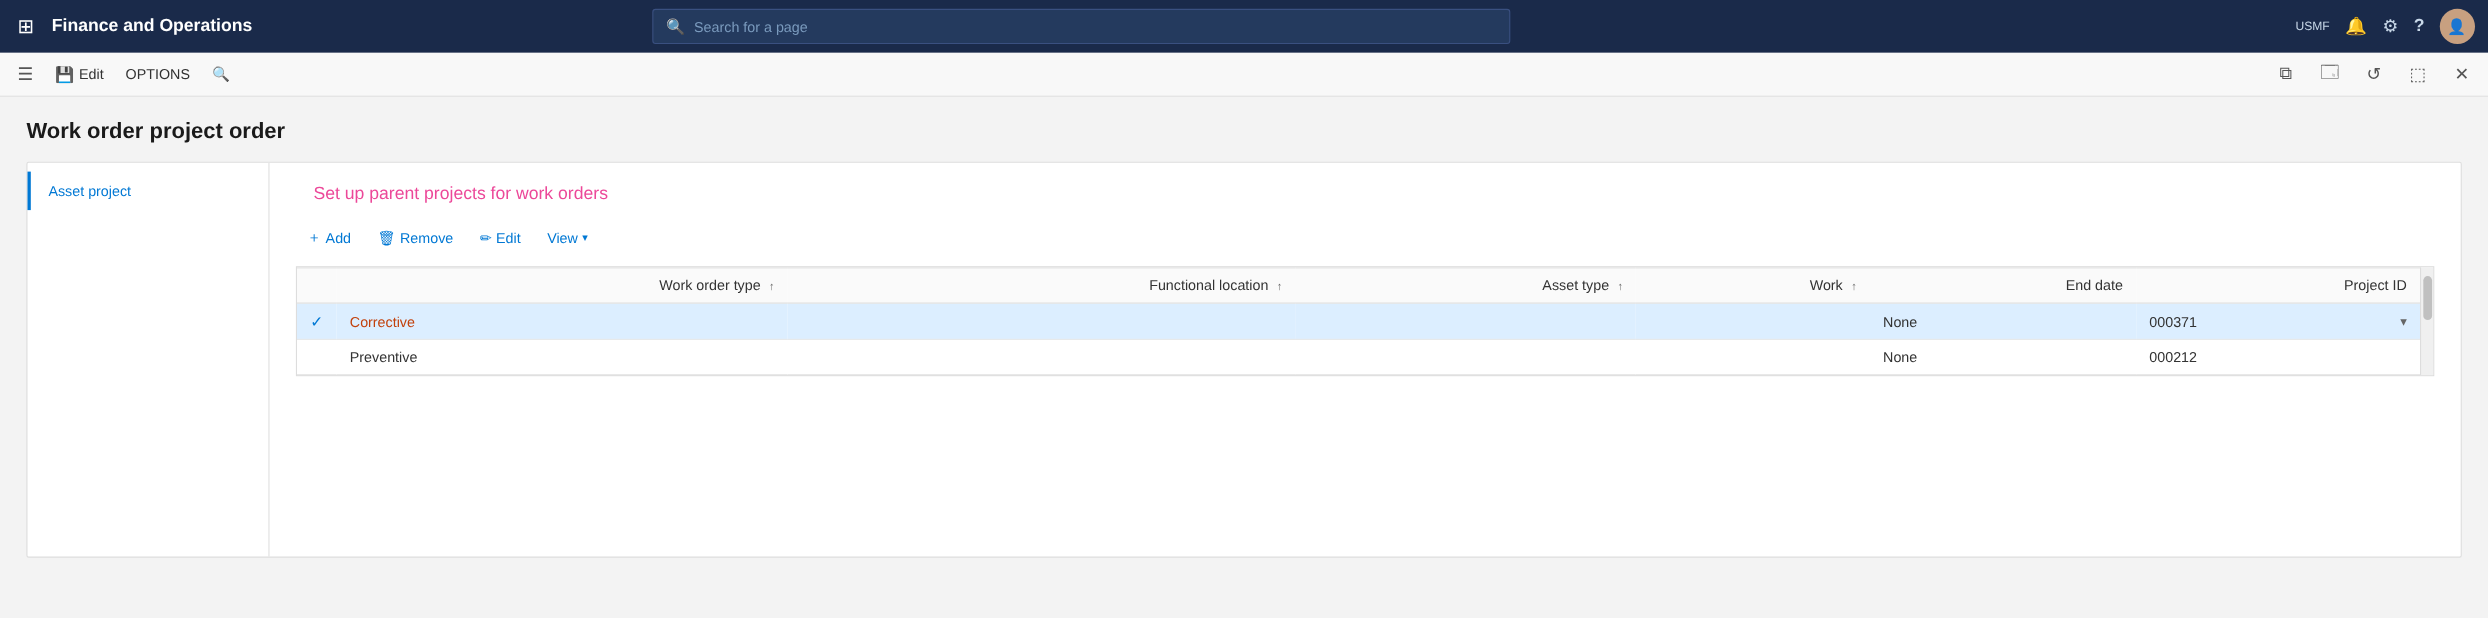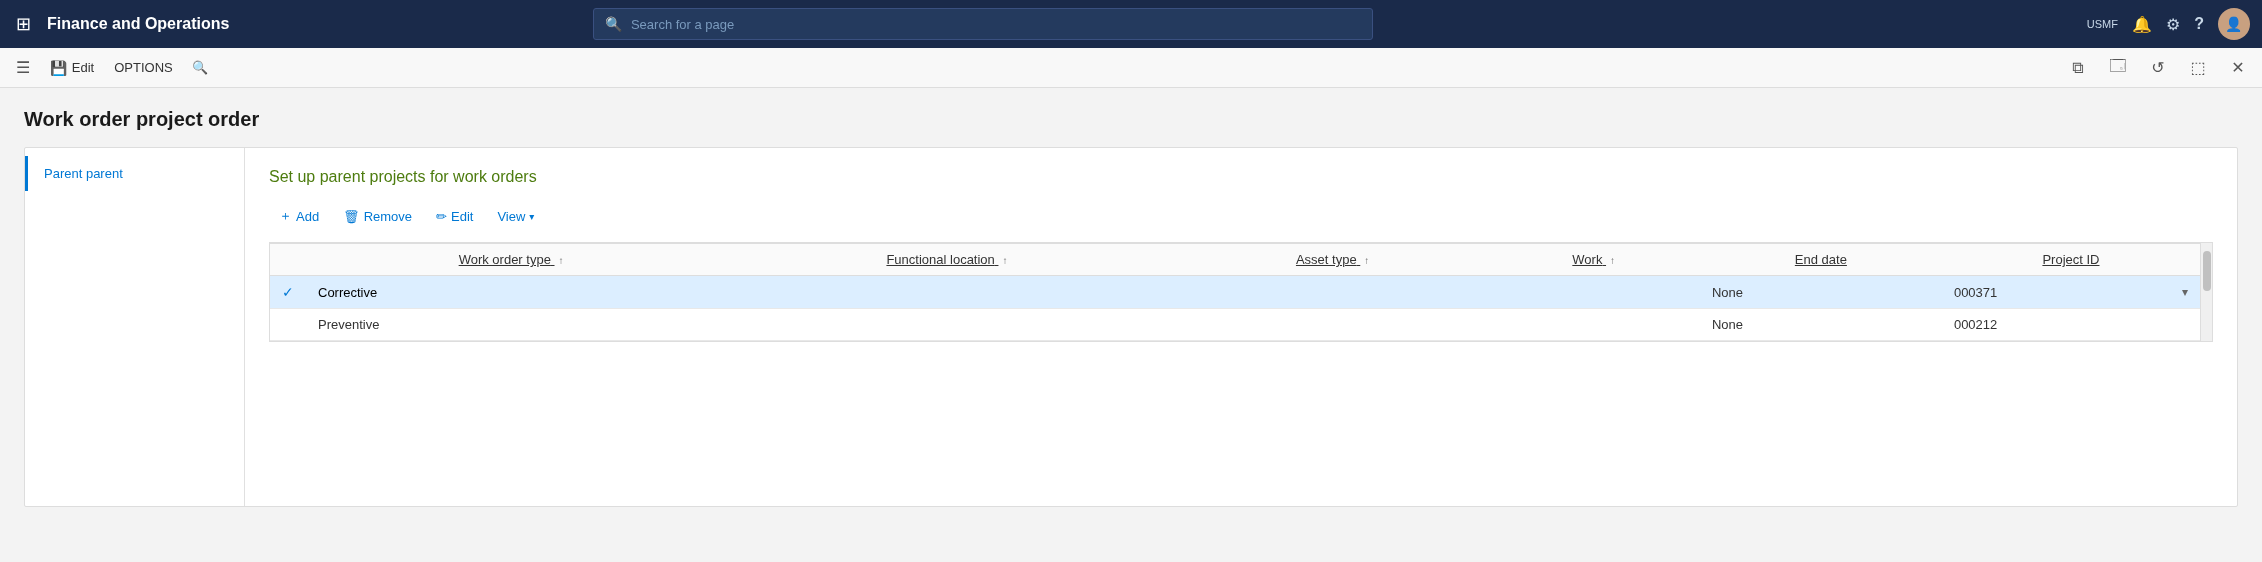--- a/index.html
+++ b/index.html
@@ -162,23 +162,24 @@
     }
 
     
     .right-content {
       flex: 1;
       padding: 20px 24px;
       overflow: hidden;
     }
     .section-title {
       font-size: 16px;
-      color: #4d7c0f;
+      color: #ec4899;
       margin-bottom: 16px;
       font-weight: 400;
+      margin-left: 16px;
     }
 
     
     .table-toolbar {
       display: flex;
       align-items: center;
       gap: 4px;
       margin-bottom: 12px;
     }
     .tb-btn {
@@ -197,42 +198,41 @@
     .data-table {
       width: 100%;
       border-collapse: collapse;
       font-size: 13px;
     }
     .data-table th {
       background: #fafafa;
       border-bottom: 1px solid #ddd;
       border-top: 1px solid #ddd;
       padding: 8px 12px;
-      text-align: center;
+      text-align: right;
       font-weight: 400;
       color: #333;
       white-space: nowrap;
-      text-decoration: underline;
     }
     .data-table th .sort-icon {
       display: inline-block;
       margin-left: 4px;
       font-size: 10px;
       color: #666;
     }
     .data-table td {
       padding: 8px 12px;
       border-bottom: 1px solid #e8e8e8;
       color: #333;
     }
     .data-table tr.selected td {
       background: #dceeff;
     }
     .data-table td.link-cell {
-      color: #000000;
+      color: #c2410c;
     }
     .check-col { width: 36px; }
     .check-mark { color: #0078d4; font-size: 14px; }
     .dropdown-icon {
       float: right;
       color: #666;
       font-size: 12px;
     }
     .scrollbar-area {
       width: 12px;
@@ -295,21 +295,21 @@
   </div>
 </div>
 
 <div class="page-content">
   <div class="page-title">Work order project order</div>
 
   <div class="main-card">
 
     <div class="left-nav">
       <div class="left-nav-item active">
-        <span>Parent parent</span>
+        <span>Asset project</span>
       </div>
     </div>
 
     <div class="right-content">
       <div class="section-title">Set up parent projects for work orders</div>
 
       <div class="table-toolbar">
         <button class="tb-btn">
           <span>＋</span>
           <span>Add</span>

